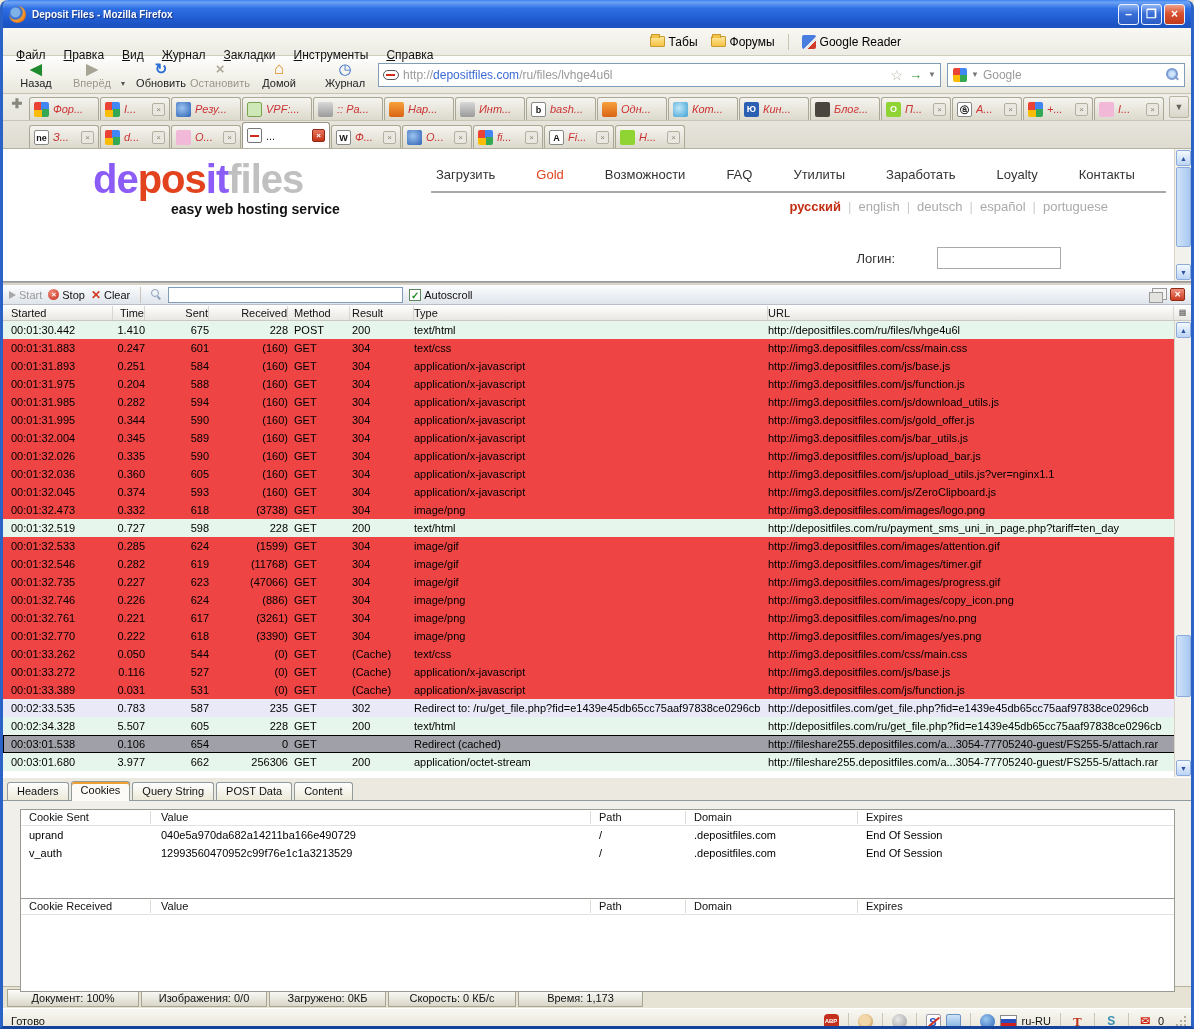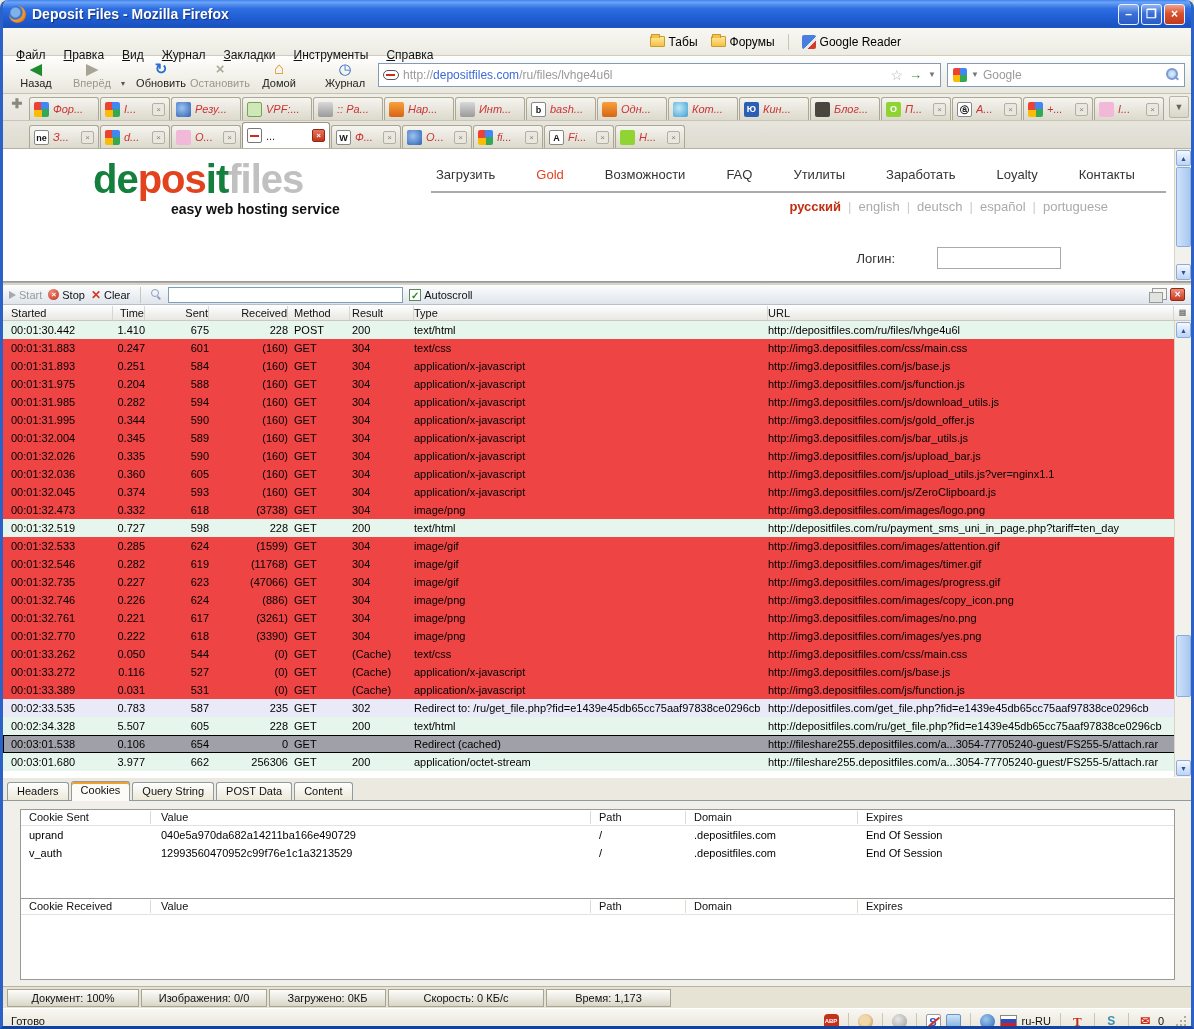--- a/index.html
+++ b/index.html
@@ -7,21 +7,21 @@
   body { font-family:"Liberation Sans",sans-serif; font-size:11px; background:#ece9d8; }
   .window { position:relative; width:1194px; height:1029px;
     border-left:3px solid #2a62c8; border-right:3px solid #2a62c8; border-bottom:3px solid #15439c;
     border-radius:8px 8px 0 0; overflow:hidden; background:#ece9d8; }
 
   
   .titlebar { height:28px; display:flex; align-items:center; padding:0 6px;
     background:linear-gradient(180deg,#3c83f1 0%,#6da3f5 8%,#2e6fe3 30%,#1f5bd0 70%,#1a52bf 92%,#1c56c6 100%); }
   .ff-icon { width:17px; height:17px; border-radius:50%;
     background:radial-gradient(circle at 38% 38%, #7fb3e8 0 28%, #2d6bd6 40%, #f79c28 55%, #e2590b 85%); margin-right:6px; }
-  .title-text { color:#fff; font-weight:bold; font-size:14px; text-shadow:1px 1px 1px #15327c; }
+  .title-text { color:#fff; font-weight:bold; font-size:10px; text-shadow:1px 1px 1px #15327c; }
   .winbtns { margin-left:auto; display:flex; gap:2px; }
   .winbtn { width:21px; height:21px; border-radius:3px; border:1px solid #eaf2ff;
     background:linear-gradient(180deg,#8fb4f2,#3a6fd8 45%,#2a5cc4); color:#fff; font-weight:bold;
     font-size:12px; line-height:18px; text-align:center; }
   .winbtn.close { background:linear-gradient(180deg,#f0a18c,#d9512f 45%,#c03a1c); }
 
   
   .menubar { height:28px; display:flex; align-items:center; background:linear-gradient(#f8f7f2,#ecebe3);
     border-bottom:1px solid #d0cdbd; padding:0 4px; }
   .menu-item { padding:4px 9px; color:#111; font-size:12px;margin-top:27px; }
@@ -97,21 +97,21 @@
   .inavy { background:#2b5fb4; color:#fff; }
   .idark { background:#4a453e; color:#eee; }
   .ilime { background:#8fd432; color:#fff; }
   .ipink { background:#f2b8d8; }
   .idf { background:#fff; border:1px solid #777; position:relative; }
   .idf::after { content:""; position:absolute; left:2px; top:6px; width:9px; height:2px; background:#d22a1a; }
 
   
   .page { position:relative; height:133px; background:#fff; border-bottom:1px solid #9a9a9a; }
   .logo { position:absolute; left:90px; top:8px; font-size:40px; font-weight:bold; letter-spacing:-1px; }
-  .lg-dark { color:#15803d;text-align:right; } .lg-red { color:#e2431e; } .lg-files { color:#c0c0c0; font-weight:bold; }
+  .lg-dark { color:#8b5cf6;text-align:right; } .lg-red { color:#e2431e; } .lg-files { color:#c0c0c0; font-weight:bold; }
   .tagline { position:absolute; left:168px; top:52px; font-size:14px; font-weight:bold; color:#111; }
   .pmenu { position:absolute; left:433px; top:18px; display:flex; gap:41px; font-size:13px; color:#333; }
   .pmenu .hot { color:#e2431e; }
   .prule { position:absolute; left:428px; top:42px; width:735px; height:2px; background:#aaa; }
   .langs { position:absolute; top:50px; left:428px; width:677px; text-align:right; font-size:13px; color:#aaa; }
   .lang-active { color:#c22e12; font-weight:bold; }
   .lang-sep { color:#ccc; padding:0 7px; }
   .login-row { position:absolute; right:130px; top:98px; display:flex; align-items:center; gap:42px; font-size:13px; color:#333; }
   .login-input { width:124px; height:22px; border:1px solid #aaa; background:#fff; }
 
@@ -771,37 +771,37 @@
           </div>
           <div class="ck-row">
             <div class="k-name">v_auth</div>
             <div class="k-value">12993560470952c99f76e1c1a3213529</div>
             <div class="k-path">/</div>
             <div class="k-domain">.depositfiles.com</div>
             <div class="k-expires">End Of Session</div>
           </div>
         </div>
     </div>
-    <div class="ck-box" style="top:97px; height:82px;">
+    <div class="ck-box" style="top:97px; height:94px;">
       <div class="ck-head" id="ckr-head">
           <div class="k-name">Cookie Received</div>
           <div class="k-value">Value</div>
           <div class="k-path">Path</div>
           <div class="k-domain">Domain</div>
           <div class="k-expires">Expires</div>
         </div>
       <div id="ckr-rows"></div>
     </div>
   </div>
 
   <div class="segbar" id="segbar">
       <div class="seg" style="width: 132px;">Документ: 100%</div>
       <div class="seg" style="width: 126px;">Изображения: 0/0</div>
       <div class="seg" style="width: 117px;">Загружено: 0КБ</div>
-      <div class="seg" style="width: 156px;">Скорость: 0 КБ/с</div>
+      <div class="seg" style="width: 128px;">Скорость: 0 КБ/с</div>
       <div class="seg" style="width: 125px;">Время: 1,173</div>
     </div>
 
   <div class="statusbar">
     <span>Готово</span>
     <div class="sb-icons">
       <span class="si si-abp">ABP</span>
       <span class="vsep"></span>
       <span class="si si-monkey"></span>
       <span class="vsep"></span>

